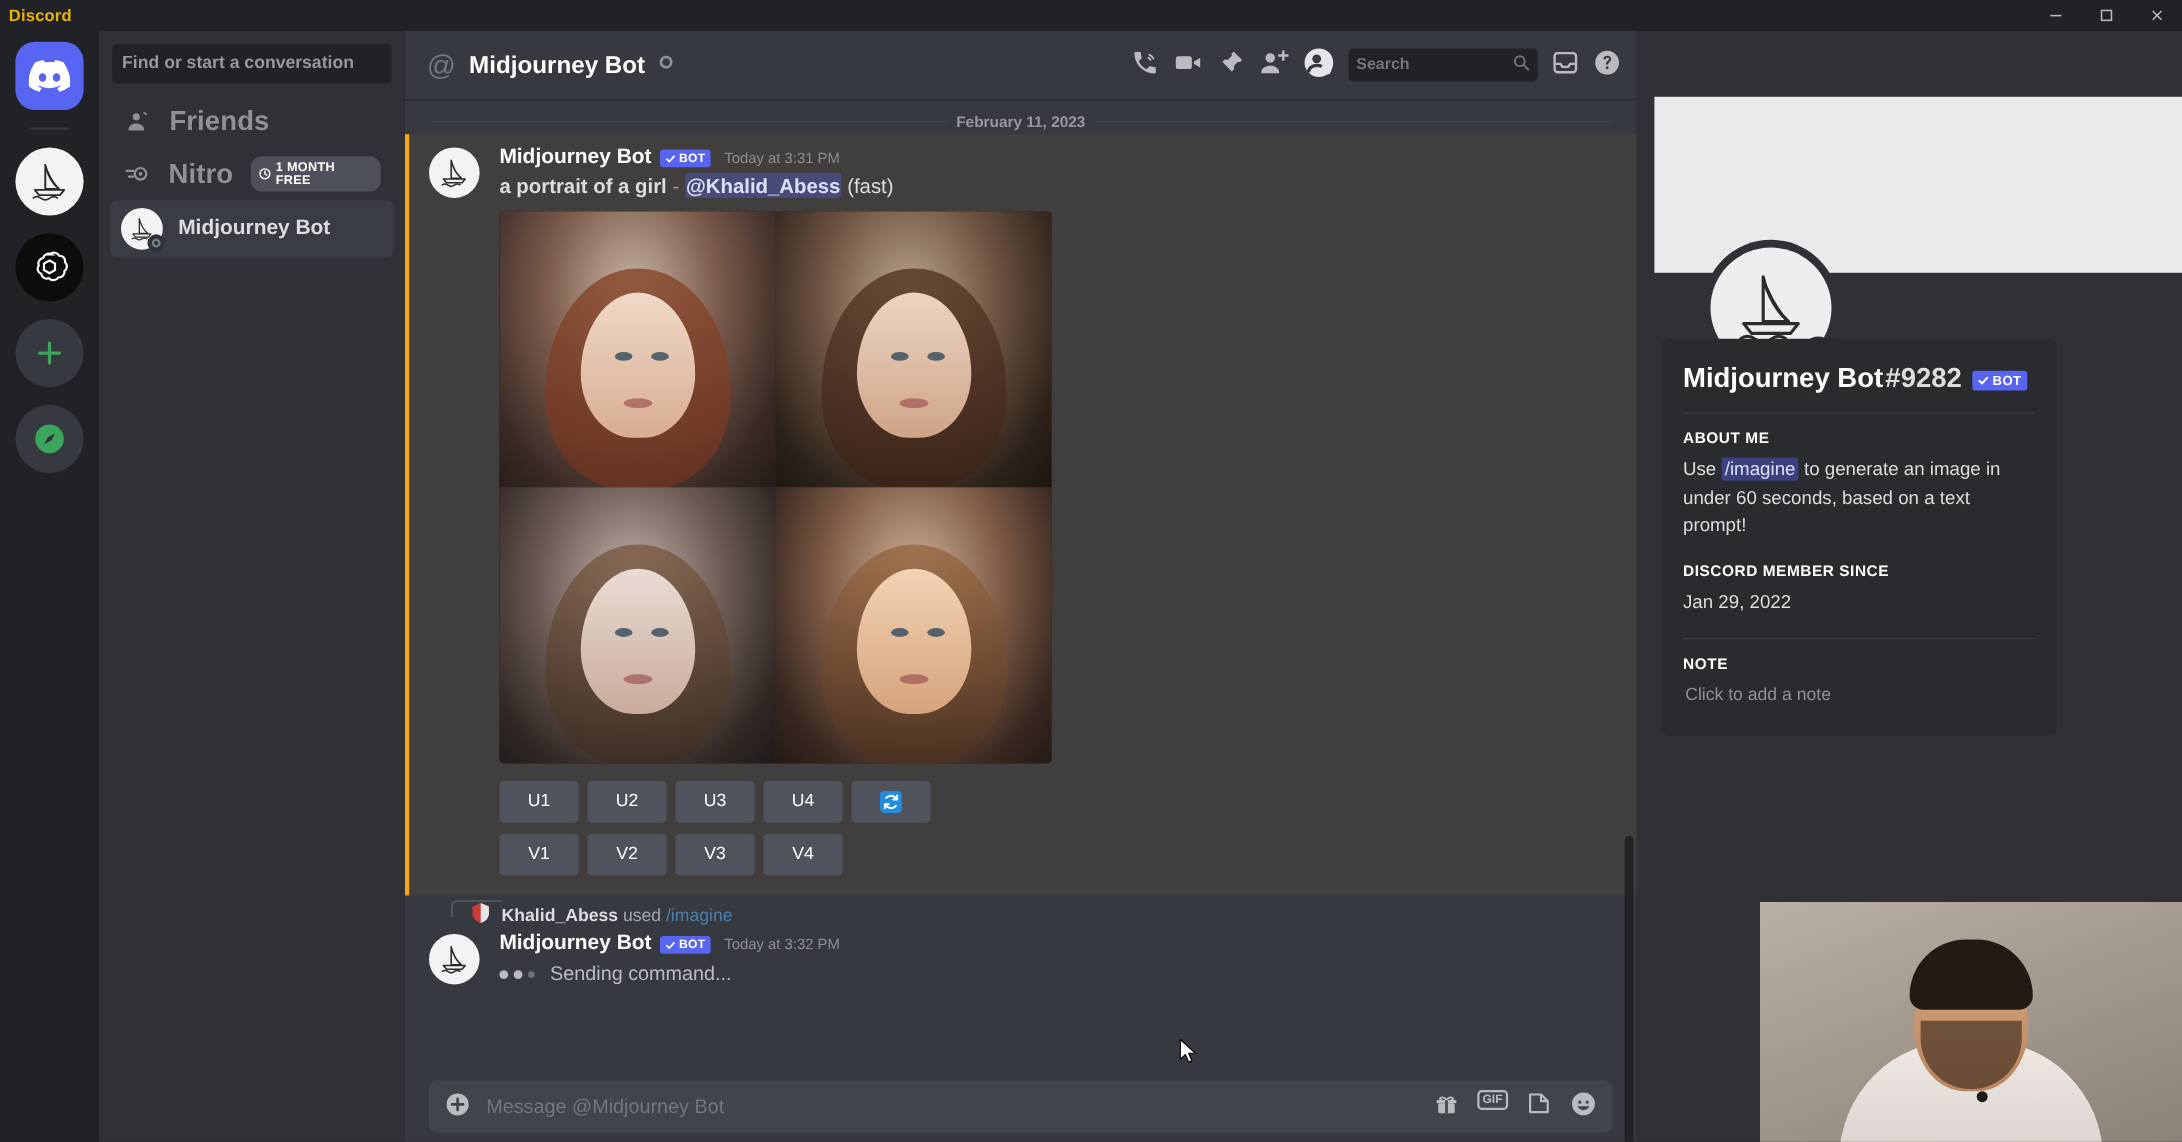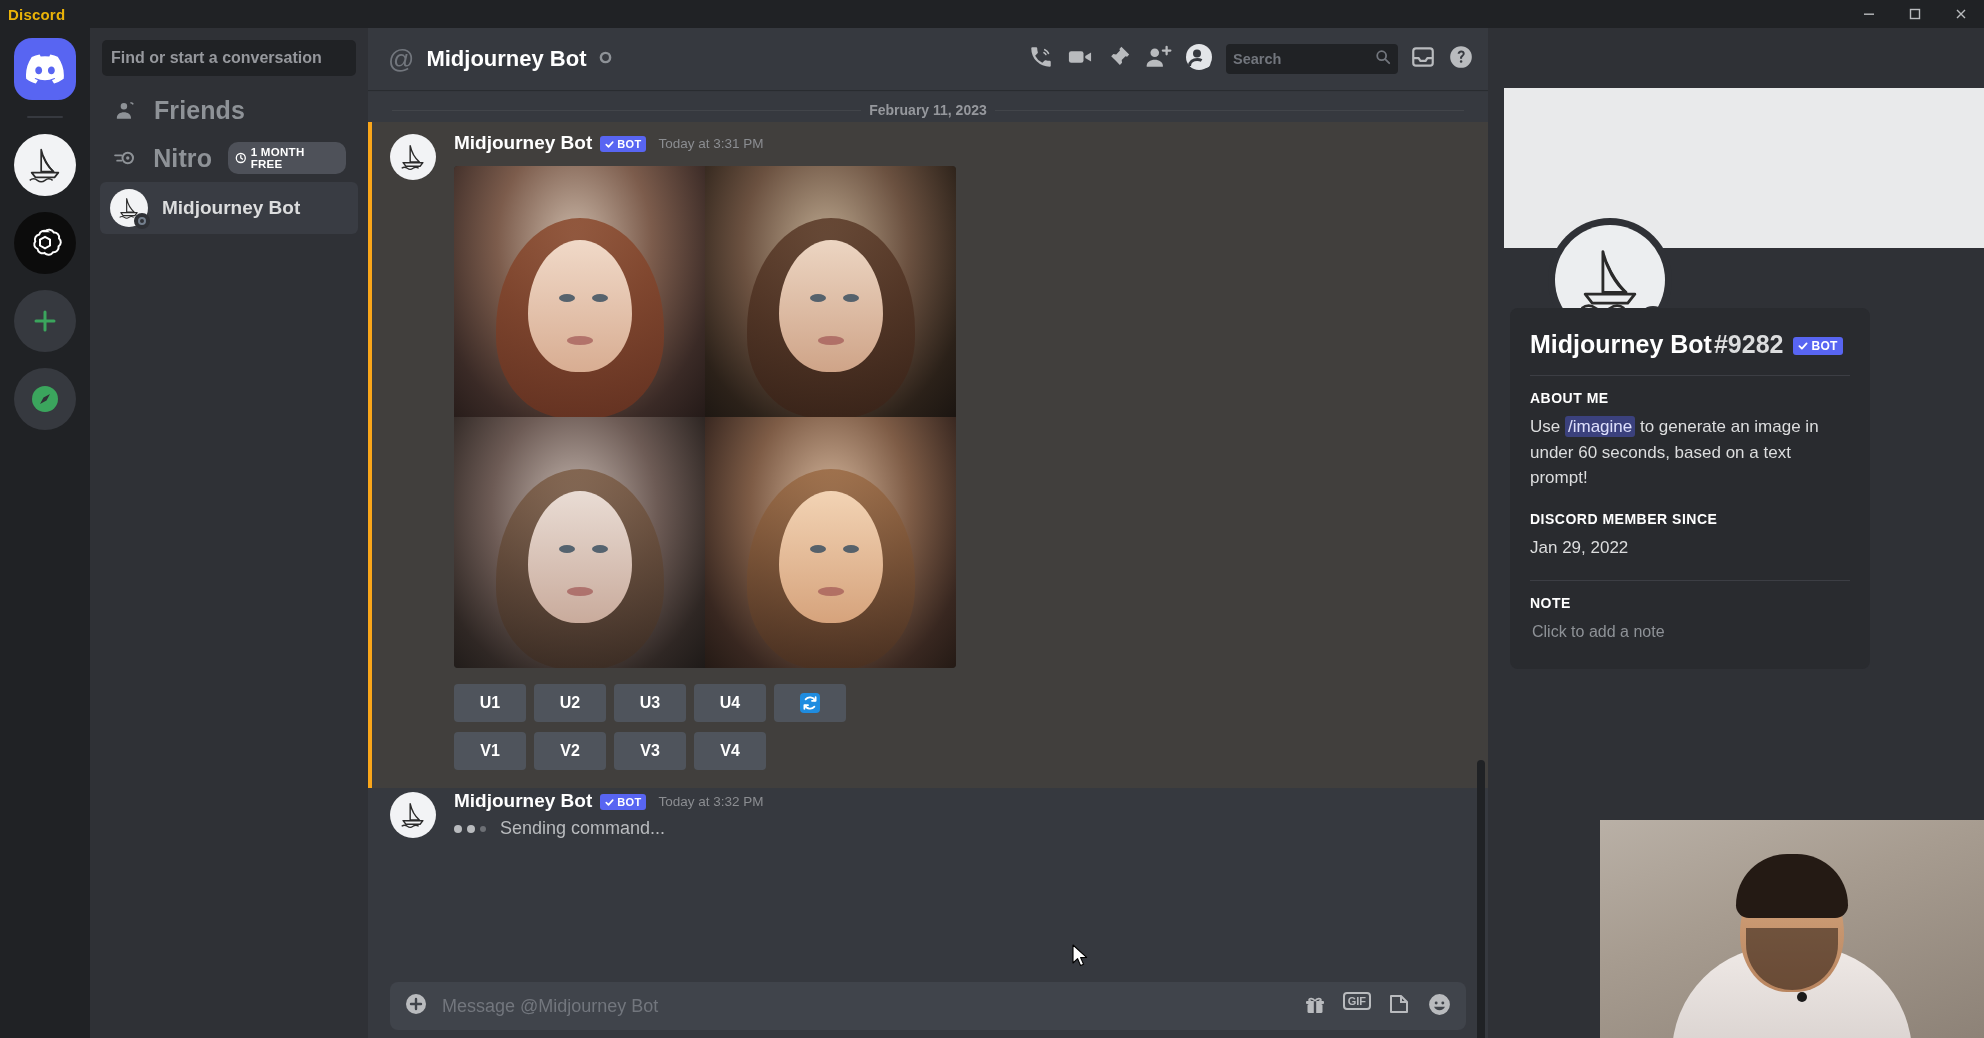--- a/index.html
+++ b/index.html
@@ -241,21 +241,21 @@
   .s2c { background: linear-gradient(180deg,#ecd5c2,#cfa488); }
   .s3c { background: linear-gradient(180deg,#e9dcd4,#c9ab9c); }
   .s4c { background: linear-gradient(180deg,#f2d3b4,#d6a37c); }
 
   .btn-rows { margin-top: 16px; }
   .btn-row { display: flex; gap: 8px; margin-bottom: 10px; }
   .dbtn {
     min-width: 72px; height: 38px;
     background: #4f545c; border-radius: 4px;
     display: flex; align-items: center; justify-content: center;
-    color: #fff; font-size: 16px; font-weight: bold;
+    color: #fff; font-size: 16px; font-weight: normal;
   }
   .dbtn.icon { min-width: 72px; }
 
   
   .sys-msg {
     display: flex; align-items: center; gap: 10px;
     padding: 6px 24px 0 60px; position: relative;
   }
   .sys-line {
     position: absolute; left: 42px; top: 4px;
@@ -611,20 +611,26 @@
           <span class="msg-author">Midjourney Bot</span>
           <span class="bot-tag">
             <svg width="9" height="9" viewBox="0 0 10 10">
                 <path d="M1.4 5.2 3.9 7.6 8.6 2.4" fill="none" stroke="#fff" stroke-width="1.8" stroke-linecap="round" stroke-linejoin="round"></path>
               </svg>
             <span>BOT</span>
           </span>
           <span class="msg-ts">Today at 3:31 PM</span>
         </div>
 
+        <div class="msg-text">
+          <span>a portrait of a girl</span>
+          <span class="sep">-</span>
+          <span class="mention">@Khalid_Abess</span>
+          <span class="fast">(fast)</span>
+        </div>
 
         <div class="img-grid">
           <div class="cell c1">
             <span class="face hair h1c"></span>
               <span class="face skin s1c"></span>
             <span class="face eye l"></span>
               <span class="face eye r"></span>
               <span class="face lips"></span>
           </div>
           <div class="cell c2">
@@ -667,20 +673,34 @@
           <div class="btn-row">
             <div class="dbtn">V1</div>
             <div class="dbtn">V2</div>
             <div class="dbtn">V3</div>
             <div class="dbtn">V4</div>
           </div>
         </div>
       </div>
     </div>
 
+    <div class="sys-msg">
+      <span class="sys-line"></span>
+      <span>
+        <svg width="18" height="20" viewBox="0 0 18 20">
+          <path d="M9 1 16.5 4.2v6c0 4.4-3.1 7.6-7.5 8.8C4.6 17.8 1.5 14.6 1.5 10.2v-6z" fill="#c93b3b"></path>
+          <path d="M9 1 16.5 4.2v6c0 4.4-3.1 7.6-7.5 8.8z" fill="#e5e5e5"></path>
+        </svg>
+      </span>
+      <span class="sys-text">
+        <b class="u">Khalid_Abess</b>
+        <span>used</span>
+        <span class="cmd-link">/imagine</span>
+      </span>
+    </div>
 
     <div class="msg" style="padding-top:2px;">
       <div class="msg-avatar">
         <svg width="34" height="32" viewBox="0 0 48 44">
           <path d="M20 6 C22 15, 27 24, 33 29 L20 29 Z" fill="none" stroke="#2b2b2b" stroke-width="2" stroke-linejoin="round"></path>
           <path d="M10 30 L38 30 L34 35 L14 35 Z" fill="none" stroke="#2b2b2b" stroke-width="2" stroke-linejoin="round"></path>
           <path d="M8 38 q4 -3 8 0 t8 0 t8 0" fill="none" stroke="#2b2b2b" stroke-width="1.8"></path>
         </svg>
       </div>
       <div class="msg-body">

